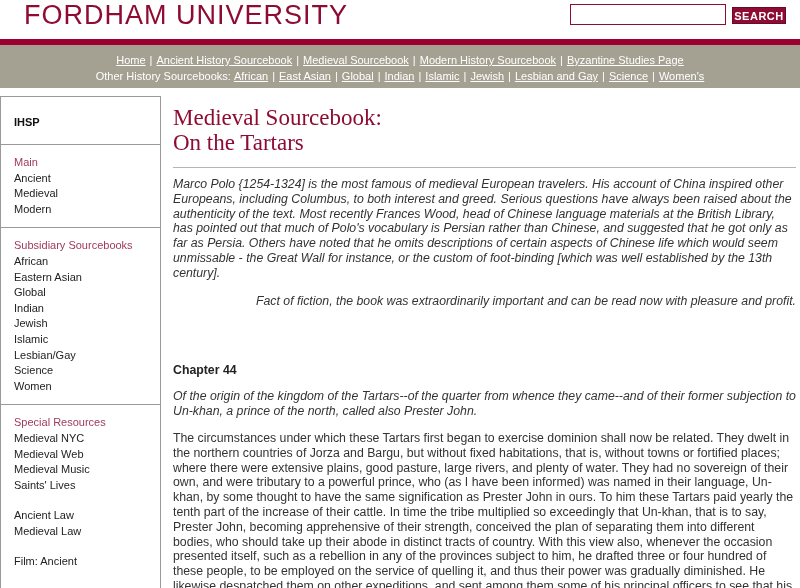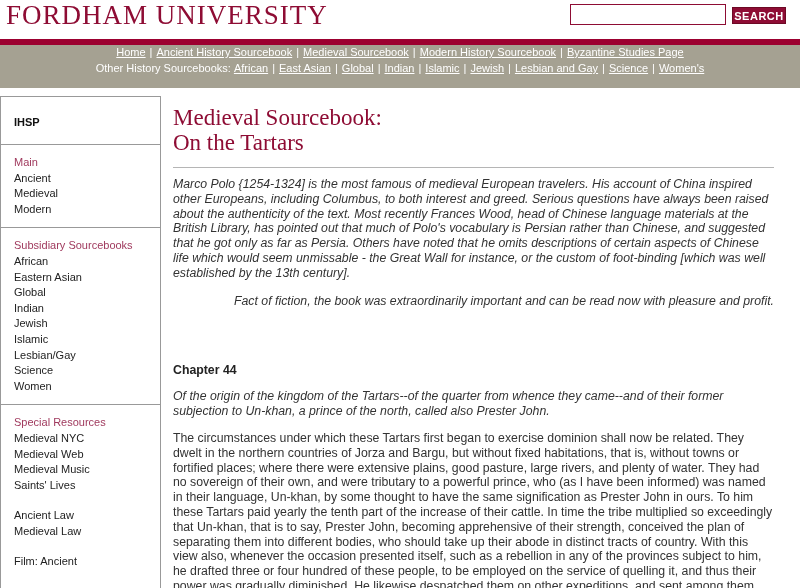--- a/index.html
+++ b/index.html
@@ -8,22 +8,22 @@
     position: relative;
     background: #ffffff;
     font-family: "Liberation Sans", sans-serif;
     color: #333333;
     overflow: hidden;
   }
 
   
   .header { position: absolute; left: 0; top: 0; width: 800px; height: 39px; background: #ffffff; }
   .logo {
-    position: absolute; left: 6px; top: 0px;
-    font-family: Liberation Serif, serif;
+    position: absolute; left: 24px; top: 0px;
+    font-family: Liberation Sans, sans-serif;
     font-size: 27px; letter-spacing: 1px;
     color: #8e0c34; font-weight: 400;
     white-space: nowrap;
   }
   .search-input {
     position: absolute; left: 570px; top: 4px; width: 156px; height: 21px;
     border: 1px solid #8e0c34; background: #ffffff;
     font-family: "Liberation Sans", sans-serif; font-size: 12px; padding: 0 4px;
     outline: none;
   }
@@ -36,21 +36,21 @@
     text-align: center; letter-spacing: 0.5px; cursor: pointer;
   }
 
   
   .stripe { position: absolute; left: 0; top: 39px; width: 800px; height: 6px; background: #9c0030; }
   .navbar {
     position: absolute; left: 0; top: 45px; width: 800px; height: 43px;
     background: #a5a192; color: #ffffff;
     font-size: 11px; text-align: center;
   }
-  .navbar .nav-row { line-height: 14px; white-space: nowrap; }
+  .navbar .nav-row { margin-top: 8px; line-height: 14px; white-space: nowrap; }
   .navbar .nav-row + .nav-row { margin-top: 2px; }
   .nav-link { color: #ffffff; text-decoration: underline; cursor: pointer; }
   .nav-sep { color: #ffffff; margin: 0 4px; }
   .nav-prefix { color: #ffffff; margin-right: 3px; }
 
   
   .sidebar {
     position: absolute; left: 0; top: 96px; width: 161px; height: 500px;
     background: #ffffff;
     border-top: 1px solid #999999;
@@ -62,21 +62,21 @@
   .side-section.first { padding-top: 19px; padding-bottom: 16px; }
   .side-section.last { border-bottom: none; }
   .side-title { font-weight: bold; color: #111111; }
   .side-heading { color: #a03a5e; line-height: 15.6px; }
   .side-item { color: #222222; line-height: 15.6px; cursor: pointer; }
   .side-gap { height: 15px; }
 
   
   .content {
     position: absolute; left: 161px; top: 96px; width: 639px; height: 492px;
-    padding: 10px 26px 0 12px;
+    padding: 10px 4px 0 12px;
   }
   .page-title {
     font-family: "Liberation Serif", serif;
     font-size: 23px; line-height: 24.5px;
     color: #8e0c34; font-weight: 400;
   }
   .title-rule { border: none; border-top: 1px solid #b5b5b5; margin-top: 12px; }
   .content p { font-size: 12.3px; line-height: 14.8px; color: #333333; }
   .intro-para { font-style: italic; margin-top: 9px; }
   .intro-para2 { font-style: italic; margin-top: 13px; text-align: right; }

